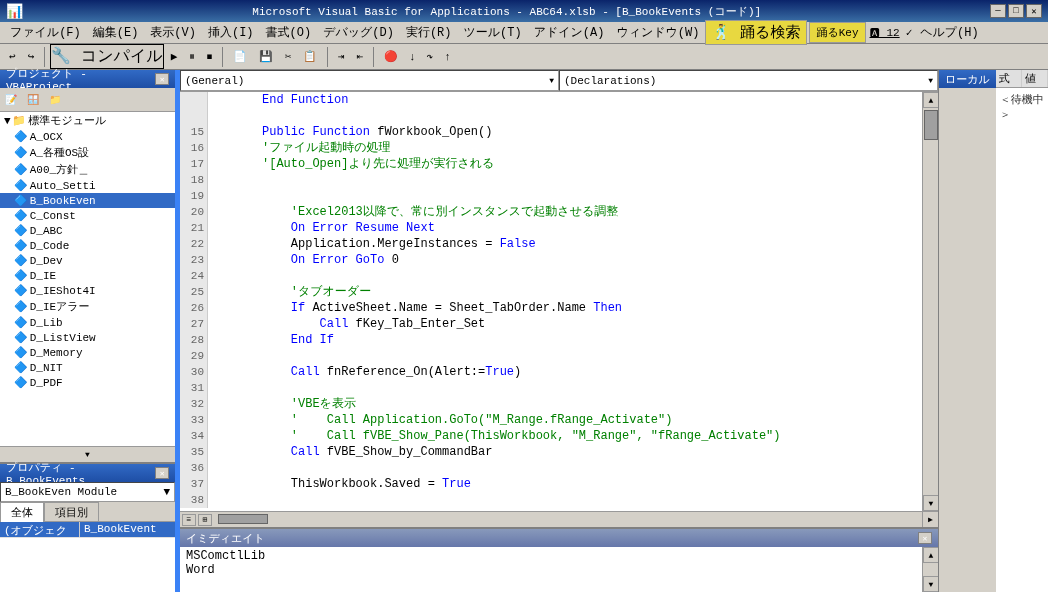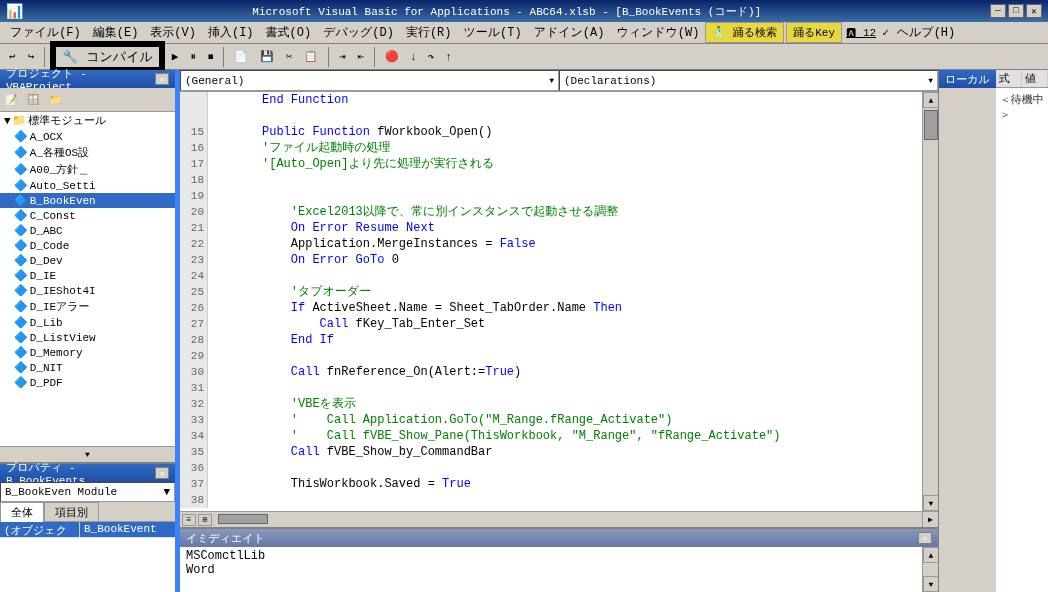--- a/index.html
+++ b/index.html
@@ -83,24 +83,24 @@
       border: 1px solid transparent;
       cursor: pointer;
       font-size: 11px;
       height: 22px;
       display: flex;
       align-items: center;
       white-space: nowrap;
     }
     .toolbar-compile {
       background: #d4d0c8;
-      border: 6px solid #000000;
-      padding: 1px 6px;
-      cursor: pointer;
-      font-size: 13px;
+      border: 1px solid #000000;
+      padding: 1px 0;
+      cursor: pointer;
+      font-size: 16px;
     }
 
     
     #code-dropdowns {
       display: flex;
       background: #d4d0c8;
       border-bottom: 1px solid #999;
       height: 22px;
     }
 
@@ -405,21 +405,21 @@
   <div class="menu-item">ファイル(F)</div>
   <div class="menu-item">編集(E)</div>
   <div class="menu-item">表示(V)</div>
   <div class="menu-item">挿入(I)</div>
   <div class="menu-item">書式(O)</div>
   <div class="menu-item">デバッグ(D)</div>
   <div class="menu-item">実行(R)</div>
   <div class="menu-item">ツール(T)</div>
   <div class="menu-item">アドイン(A)</div>
   <div class="menu-item">ウィンドウ(W)</div>
-  <div style="background:#e8d840; padding:2px 6px; cursor:pointer; border:1px solid #999; font-size:11px;">🕺 踊る検索</div>
+  <div style="background:#e8d840; padding:2px 6px; cursor:pointer; border:1px solid #999; font-size:15px;">🕺 踊る検索</div>
   <div style="background:#e8d840; padding:2px 6px; cursor:pointer; border:1px solid #999; font-size:11px; margin-left:2px;">踊るKey</div>
   <div style="padding:2px 4px; font-size:11px;text-decoration:underline;">🅰 12</div>
   <div style="padding:2px 2px; font-size:11px;">✓</div>
   <div class="menu-item">ヘルプ(H)</div>
 </div>
 
 <div id="toolbar">
   <div class="toolbar-btn">↩</div>
   <div class="toolbar-btn">↪</div>
   <div class="toolbar-separator"></div>

